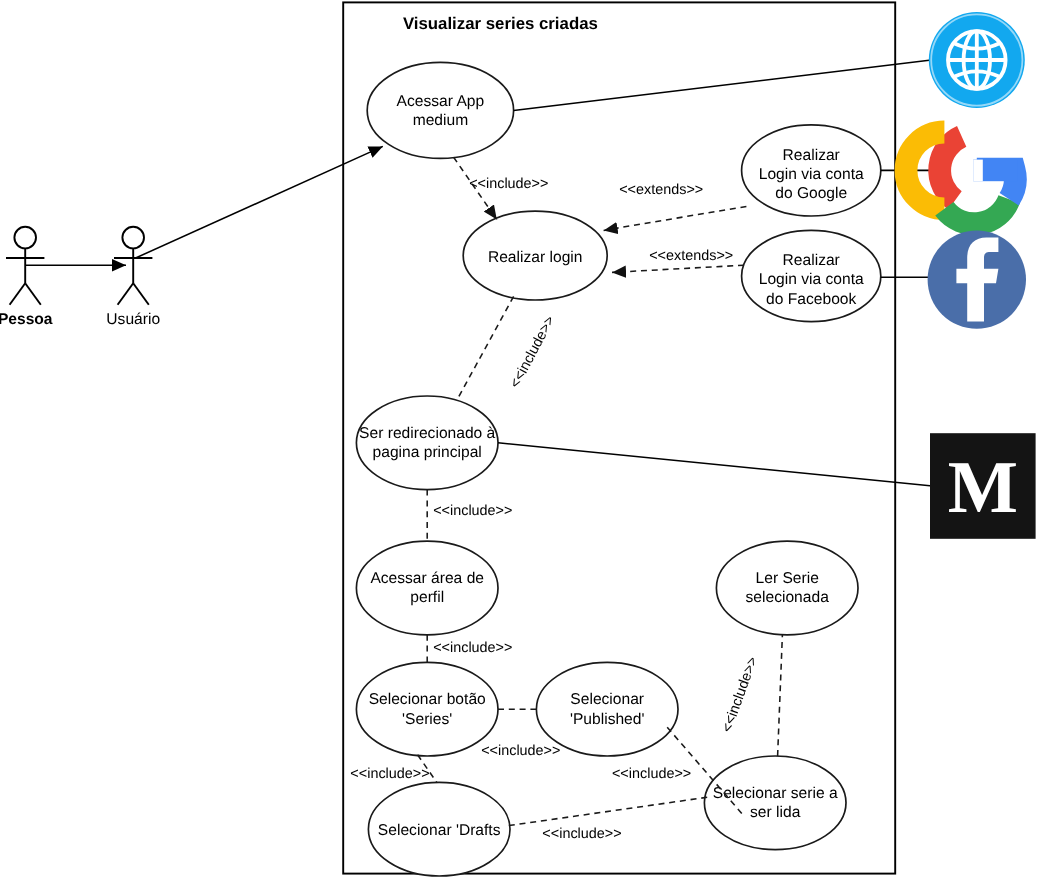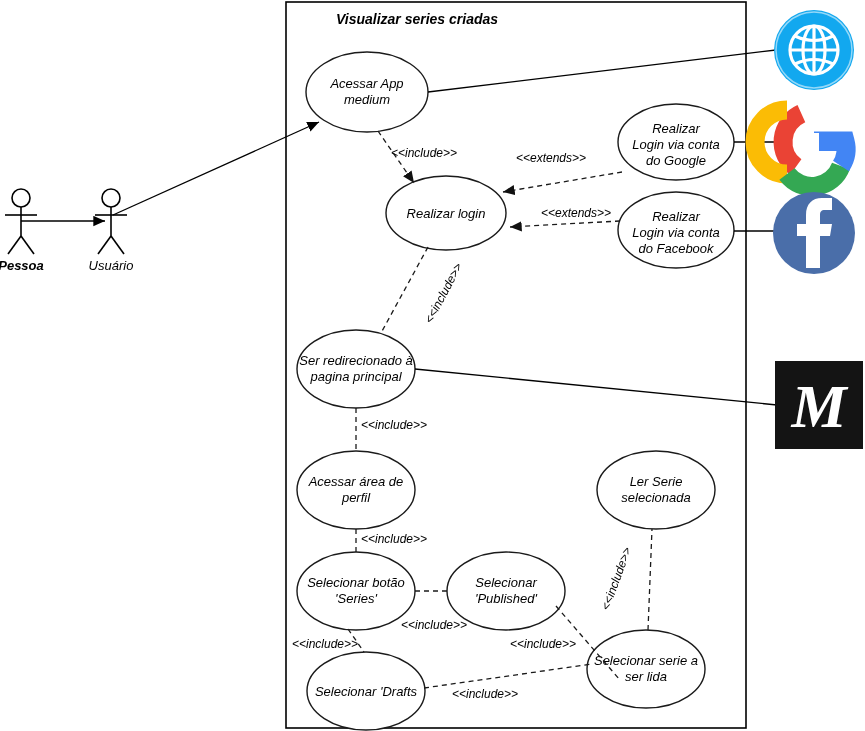--- a/index.html
+++ b/index.html
@@ -10,21 +10,20 @@
   body {
     width: 865px;
     height: 731px;
     font-family: "Liberation Sans", sans-serif;
     overflow: hidden;
   }
   #diagram-root {
     position: relative;
     width: 865px;
     height: 580px;
-    font-style: italic;
   }
   svg#uml-canvas {
     position: absolute;
     top: 0;
     left: 0;
     width: 865px;
     height: 731px;
     display: block;
   }
   .thin-line {

